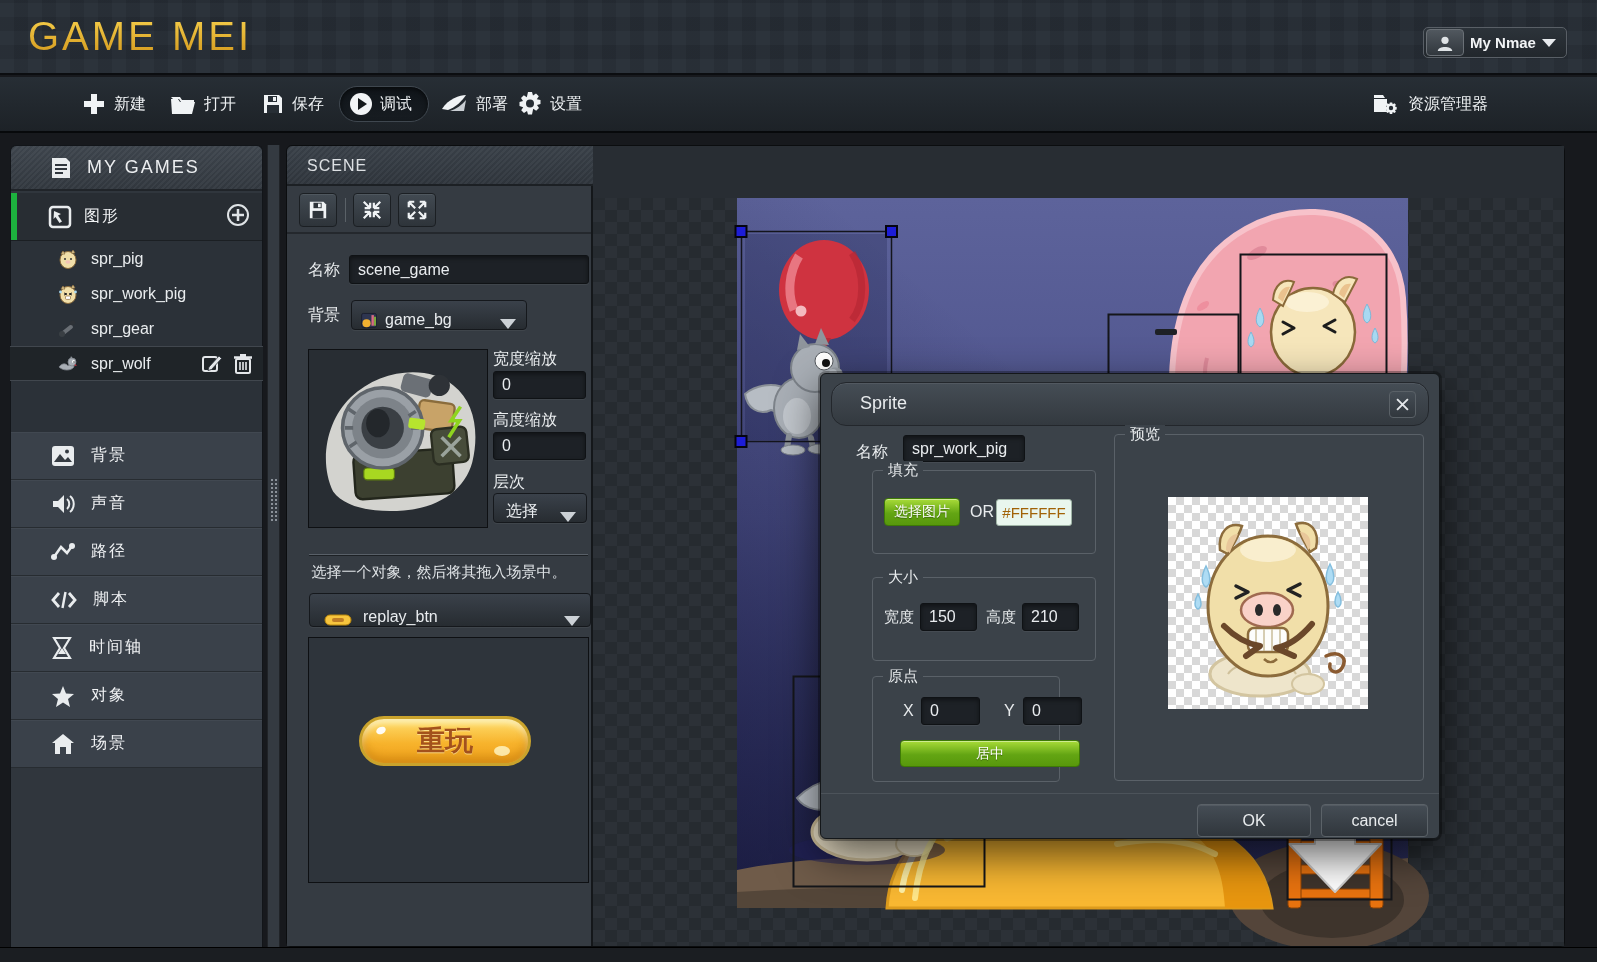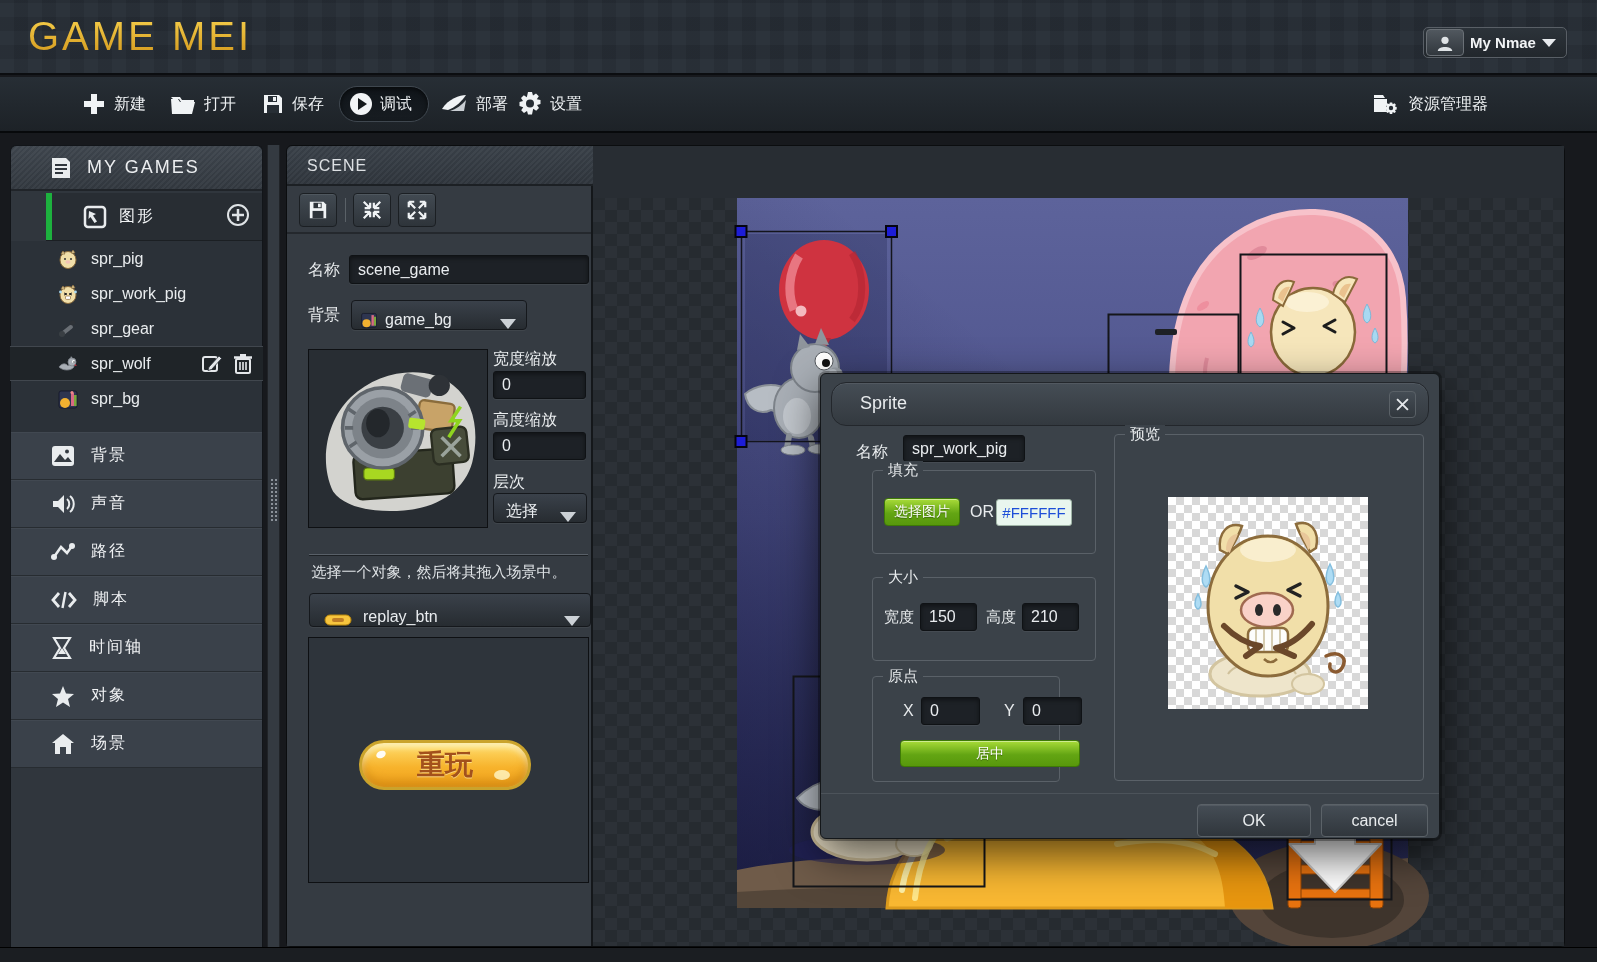--- a/index.html
+++ b/index.html
@@ -50,21 +50,21 @@
 
   
   .sidebar { position:absolute; left:10px; top:145px; width:253px; height:802px;
     background:#30363d; border-radius:6px 6px 0 0; border:1px solid #121519; border-bottom:none; }
   .sb-header { position:absolute; left:0; top:0; right:0; height:45px; border-radius:6px 6px 0 0;
     background:linear-gradient(#3f464e,#333940);
     background-image:repeating-linear-gradient(135deg, rgba(255,255,255,.03) 0 2px, rgba(0,0,0,.03) 2px 4px),linear-gradient(#3f464e,#333940);
     border-bottom:2px solid #202429; display:flex; align-items:center; }
   .sb-header-title { font-size:18px; letter-spacing:2px; color:#eceef0; margin-left:18px; }
   .sb-graphics { position:absolute; left:0; top:47px; right:0; height:48px; background:#282d33;
-    border-bottom:1px solid #1b1f23; display:flex; align-items:center; cursor:pointer;margin-left:35px; }
+    border-bottom:1px solid #1b1f23; display:flex; align-items:center; cursor:pointer; }
   .sb-green-bar { position:absolute; left:0; top:0; width:6px; height:100%; background:#1db13e; }
   .sb-row-label { font-size:16px; color:#f0f2f4; letter-spacing:2px; }
   .sb-sprites { position:absolute; left:0; top:95px; right:0; height:191px; background:#2b3138; }
   .sprite-row { height:35px; display:flex; align-items:center; padding-left:46px; cursor:pointer; position:relative; }
   .sprite-row.selected { background:#1f2428; border-top:1px solid #41474e; border-bottom:1px solid #41474e;
     margin-left:-1px; margin-right:-1px; padding-left:47px; }
   .sprite-name { font-size:16px; color:#e9ecee; margin-left:12px; }
   .row-actions { position:absolute; right:10px; display:flex; gap:10px; align-items:center; }
   .sb-sections { position:absolute; left:0; top:286px; right:0; }
   .section-row { height:48px; background:#3a414a; border-bottom:1px solid #272c31;
@@ -109,21 +109,21 @@
   .dd-caret { width:0; height:0; border-left:8px solid transparent; border-right:8px solid transparent;
     border-top:10px solid #ccd1d6; margin-left:auto; margin-right:10px; }
   .preview-box { position:absolute; background:#282d33; border:1px solid #0e1013; }
   .insp-hint { position:absolute; top:377px; width:100%; text-align:center; font-size:15px; color:#dfe3e6; }
   .insp-divline { position:absolute; left:22px; top:368px; width:279px; height:1px;
     background:#596068; box-shadow:0 1px 0 #1d2125; }
 
   .gold-btn { position:absolute; left:50px; top:78px; width:172px; height:50px; border-radius:25px;
     background:linear-gradient(#ffdf6e,#f7b32c 55%,#f2a21d);
     border:3px solid #caa32c; box-shadow:inset 0 -6px 10px rgba(190,120,10,.55), inset 0 4px 6px rgba(255,255,230,.7);
-    display:flex; align-items:center; justify-content:center; cursor:pointer;margin-top:24px; }
+    display:flex; align-items:center; justify-content:center; cursor:pointer; }
   .gold-btn-label { font-size:28px; font-weight:bold; color:#a3511c; text-shadow:0 1px 0 rgba(255,240,180,.6); }
   .gold-dot1 { position:absolute; left:14px; top:8px; width:10px; height:7px; border-radius:50%; background:rgba(255,255,255,.95); transform:rotate(-25deg); }
   .gold-dot2 { position:absolute; right:18px; bottom:7px; width:16px; height:10px; border-radius:50%; background:rgba(255,248,200,.8); }
 
   .canvas { position:absolute; left:306px; top:0; right:0; bottom:0; background:#282d33; overflow:hidden; }
   .canvas-checker { position:absolute; left:0; top:52px; right:0; bottom:0; background-color:#262b30;
     background-image:conic-gradient(#2c3137 0 25%, transparent 0 50%, #2c3137 0 75%, transparent 0);
     background-size:24px 24px; }
   .scene-svg { position:absolute; left:144px; top:52px; overflow:visible; }
 
@@ -139,21 +139,21 @@
     border:1px solid #5a6167; background:linear-gradient(#454d55,#31373d);
     display:flex; align-items:center; justify-content:center; cursor:pointer; }
   .fieldset { position:absolute; border:1px solid #5a6168; border-radius:4px;margin-left:16px; }
   .fs-legend { position:absolute; top:-10px; left:10px; background:#3b4249; padding:0 5px;
     font-size:15px; color:#eaedef; }
   .green-btn { background:linear-gradient(#a9dc39,#63a513 55%,#58980c);
     border:1px solid #3e7a06; border-radius:4px; color:#ffffff; font-size:14px;
     text-shadow:0 1px 1px rgba(0,0,0,.4); display:flex; align-items:center; justify-content:center;
     box-shadow:inset 0 1px 0 rgba(255,255,255,.45); cursor:pointer; }
   .color-input { background:#e9f6ee; border:1px solid #9fb4a6; border-radius:3px;
-    color:#1d4ed8; font-size:15px; text-align:center; font-family:"Liberation Sans",sans-serif; }
+    color:#a16207; font-size:15px; text-align:center; font-family:"Liberation Sans",sans-serif; }
   .dlg-footer-line { position:absolute; left:0; right:0; top:419px; border-top:1px solid #4c535a; }
   .dlg-btn { position:absolute; top:430px; height:33px; border-radius:4px;
     background:linear-gradient(#454d55,#30363c); border:1px solid #5b6268; color:#e9ecee;
     font-size:16px; display:flex; align-items:center; justify-content:center; cursor:pointer;
     box-shadow:inset 0 1px 0 rgba(255,255,255,.08); }
   .preview-checker { position:absolute; background-color:#ffffff;
     background-image:conic-gradient(#d8d8d8 0 25%, transparent 0 50%, #d8d8d8 0 75%, transparent 0);
     background-size:16px 16px; }
 
   .statusbar { position:absolute; left:0; top:947px; width:100%; height:15px;
@@ -334,32 +334,20 @@
           </span>
           <span class="icon">
             <svg width="20" height="22" viewBox="0 0 20 22">
                 <rect x="3" y="6" width="14" height="14" rx="1.5" fill="none" stroke="#e4e7ea" stroke-width="2"></rect>
                 <path d="M1,4.5 h18" stroke="#e4e7ea" stroke-width="2.5"></path>
                 <rect x="7" y="1" width="6" height="3" fill="#e4e7ea"></rect>
                 <path d="M7,9 v8 M10,9 v8 M13,9 v8" stroke="#e4e7ea" stroke-width="1.6"></path>
               </svg>
           </span>
         </span>
-      </div>
-      <div class="sprite-row">
-        <span class="icon">
-          <svg width="22" height="22" viewBox="0 0 22 22">
-              <rect x="2" y="3" width="18" height="17" rx="2" fill="#2e3550" stroke="#171b2c"></rect>
-              <circle cx="8" cy="15" r="5" fill="#f2b130"></circle>
-              <rect x="14" y="5" width="3" height="13" fill="#d96a84"></rect>
-              <rect x="17" y="7" width="2.6" height="11" fill="#7aa83c"></rect>
-              <circle cx="15" cy="4.5" r="1.6" fill="#e88"></circle>
-            </svg>
-        </span>
-        <span class="sprite-name">spr_bg</span>
       </div>
     </div>
 
     <div class="sb-sections">
       <div class="section-row">
         <span class="icon">
           <svg width="24" height="22" viewBox="0 0 24 22">
               <rect x="1" y="1" width="22" height="20" rx="3" fill="#e9ecee"></rect>
               <path d="M3,17 l6,-8 5,6 3,-3 4,5 z" fill="#353b42"></path>
               <circle cx="16" cy="6.5" r="2" fill="#353b42"></circle>

